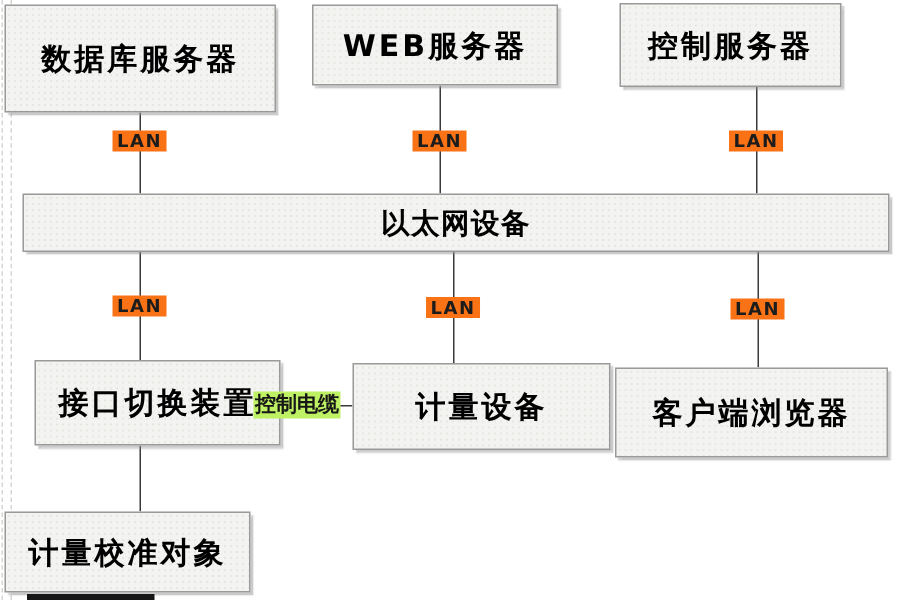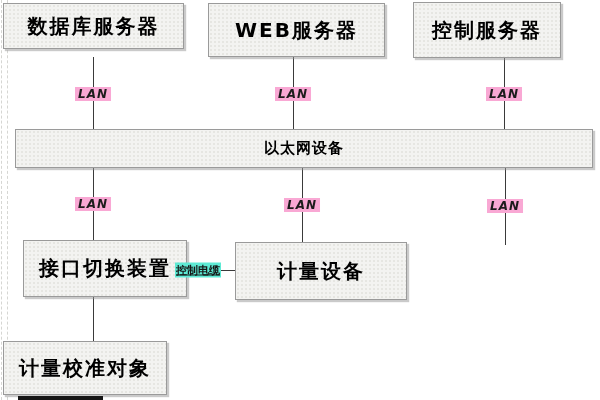--- a/index.html
+++ b/index.html
@@ -15,34 +15,33 @@
     background-image:radial-gradient(#e6e6e2 0.8px, transparent 0.9px);
     background-size:4px 4px;
     border:1px solid #9a9a9a;
     box-shadow:2px 2px 1px rgba(150,150,150,0.5);
     display:flex; align-items:center; justify-content:center;
   }
   .node-label {
     font-size:20px; font-weight:bold; color:#000;
     letter-spacing:2px; white-space:nowrap;
   }
-  .node-label.sm { font-size:15px; letter-spacing:1px; }
+  .node-label.sm { font-size:19px; letter-spacing:1px; }
   .vline { position:absolute; width:1px; background:#3a3a3a; }
   .hline { position:absolute; height:1px; background:#3a3a3a; }
   .lan {
     position:absolute; transform:translate(-50%,-50%);
-    background:#f9a8d4; padding:0 3px;
+    background:#f97316; padding:0 3px;
     font-size:12px; font-weight:bold; letter-spacing:1px; color:#1c1c1c;
     white-space:nowrap;
-    font-style:italic;
   }
   .cable {
     position:absolute; transform:translate(-50%,-50%);
-    background:#5eead4; padding:0 1px;
-    font-size:11px; font-weight:bold; color:#161616; white-space:nowrap;text-decoration:underline;
+    background:#bef264; padding:0 1px;
+    font-size:14px; font-weight:bold; color:#161616; white-space:nowrap;
   }
   .edge-dash {
     position:absolute; top:0; bottom:0; width:0;
     border-left:1px dashed #d6d6d3;
   }
   .bottom-bar { position:absolute; background:#161616; }
 </style>
 </head>
 <body>
 
@@ -56,37 +55,40 @@
   <div class="vline" style="left:504px; top:58px; height:71px"></div>
 
   <div class="vline" style="left:93px;  top:168px; height:72px"></div>
   <div class="vline" style="left:302px; top:168px; height:74px"></div>
   <div class="vline" style="left:505px; top:168px; height:77px"></div>
 
   <div class="vline" style="left:93px; top:297px; height:44px"></div>
 
   <div class="hline" style="left:161px; top:270px; width:74px"></div>
 
-  <div class="node" style="left:3px;   top:3px;   width:181px; height:46px">
+  <div class="node" style="left:3px;   top:3px;   width:181px; height:72px">
     <span class="node-label">数据库服务器</span>
   </div>
-  <div class="node" style="left:208px; top:3px;   width:177px; height:54px">
+  <div class="node" style="left:208px; top:3px;   width:164px; height:54px">
     <span class="node-label">WEB服务器</span>
   </div>
   <div class="node" style="left:413px; top:2px;   width:148px; height:56px">
     <span class="node-label">控制服务器</span>
   </div>
   <div class="node" style="left:15px;  top:129px; width:578px; height:39px">
     <span class="node-label sm">以太网设备</span>
   </div>
   <div class="node" style="left:23px;  top:240px; width:164px; height:57px">
     <span class="node-label">接口切换装置</span>
   </div>
   <div class="node" style="left:235px; top:242px; width:172px; height:58px">
     <span class="node-label">计量设备</span>
+  </div>
+  <div class="node" style="left:410px; top:245px; width:182px; height:60px">
+    <span class="node-label">客户端浏览器</span>
   </div>
   <div class="node" style="left:3px;   top:341px; width:164px; height:54px">
     <span class="node-label">计量校准对象</span>
   </div>
 
   <div class="lan" style="left:93px;  top:94px">LAN</div>
   <div class="lan" style="left:293px; top:94px">LAN</div>
   <div class="lan" style="left:504px; top:94px">LAN</div>
   <div class="lan" style="left:93px;  top:204px">LAN</div>
   <div class="lan" style="left:302px; top:205px">LAN</div>

